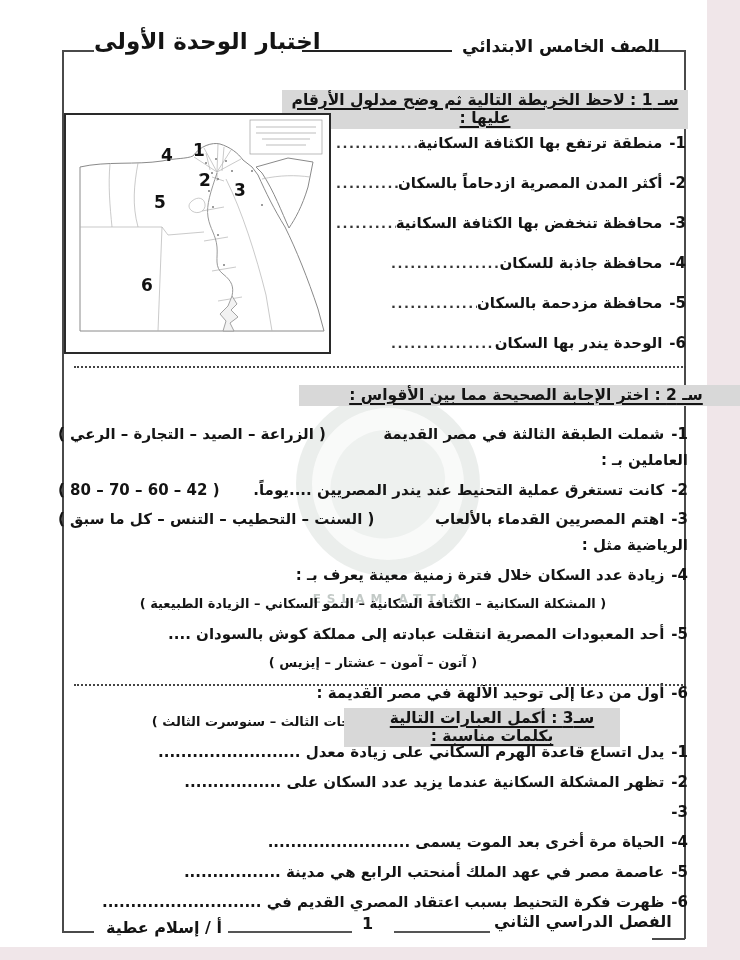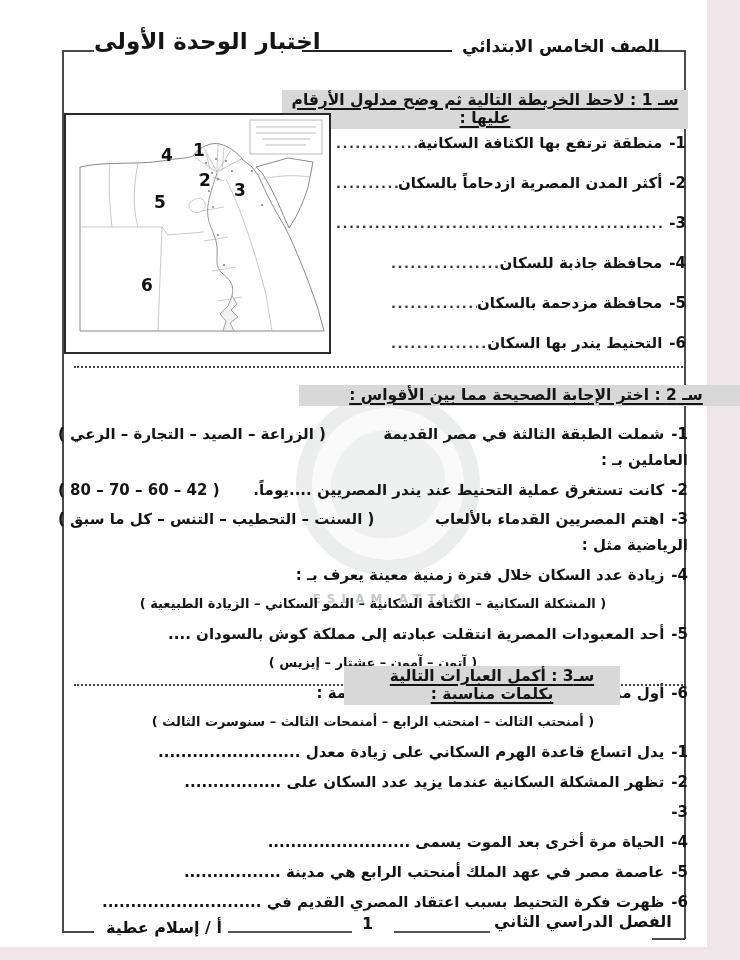--- a/index.html
+++ b/index.html
@@ -34,21 +34,21 @@
   .ftr-semester{position:absolute;left:494px;top:912px;font-size:16px;font-weight:700;direction:rtl;}
 
   
   .sec-title{
     position:absolute;background:var(--highlight);direction:rtl;text-align:center;
     font-size:15.5px;font-weight:700;padding:1px 5px 2px;
     text-decoration:underline;text-decoration-thickness:1.5px;text-underline-offset:3px;
   }
   .t-q1{left:282px;top:90px;width:406px;}
   .t-q2{left:299px;top:385px;width:454px;}
-  .t-q3{left:344px;top:666px;width:276px;padding-left:25px;}
+  .t-q3{left:344px;top:708px;width:276px;padding-left:25px;}
 
   
   .map-box{position:absolute;left:64px;top:113px;width:267px;height:241px;border:2px solid #2a2a2a;background:#fff;}
   .map-num{font:700 17px "DejaVu Sans",sans-serif;fill:#111;}
 
   
   .q1-col{position:absolute;left:336px;top:130px;width:350px;}
   .q1-row{display:flex;direction:rtl;align-items:baseline;line-height:27px;margin-bottom:13px;font-size:15px;font-weight:700;}
   .q1-row.short{margin-left:55px;}
   .qnum{margin-left:7px;white-space:nowrap;}
@@ -162,35 +162,36 @@
       <span>منطقة ترتفع بها الكثافة السكانية</span>
       <span class="leader">............................................................</span>
     </div>
     <div class="q1-row">
       <span class="qnum">2-</span>
       <span>أكثر المدن المصرية ازدحاماً بالسكان</span>
       <span class="leader">............................................................</span>
     </div>
     <div class="q1-row">
       <span class="qnum">3-</span>
+      <span>محافظة تنخفض بها الكثافة السكانية</span>
       <span class="leader">............................................................</span>
     </div>
     <div class="q1-row short">
       <span class="qnum">4-</span>
       <span>محافظة جاذبة للسكان</span>
       <span class="leader">............................................................</span>
     </div>
     <div class="q1-row short">
       <span class="qnum">5-</span>
       <span>محافظة مزدحمة بالسكان</span>
       <span class="leader">............................................................</span>
     </div>
     <div class="q1-row short">
       <span class="qnum">6-</span>
-      <span>التحنيط يندر بها السكان</span>
+      <span>الوحدة يندر بها السكان</span>
       <span class="leader">............................................................</span>
     </div>
   </div>
 
   <div class="dotted-div d1"></div>
 
   <div class="sec-title t-q2">سـ 2 : اختر الإجابة الصحيحة مما بين الأقواس :</div>
   <div class="q2-col">
     <div class="q2-line">
       <span><span class="qnum">1-</span><span>شملت الطبقة الثالثة في مصر القديمة العاملين بـ :</span></span>

